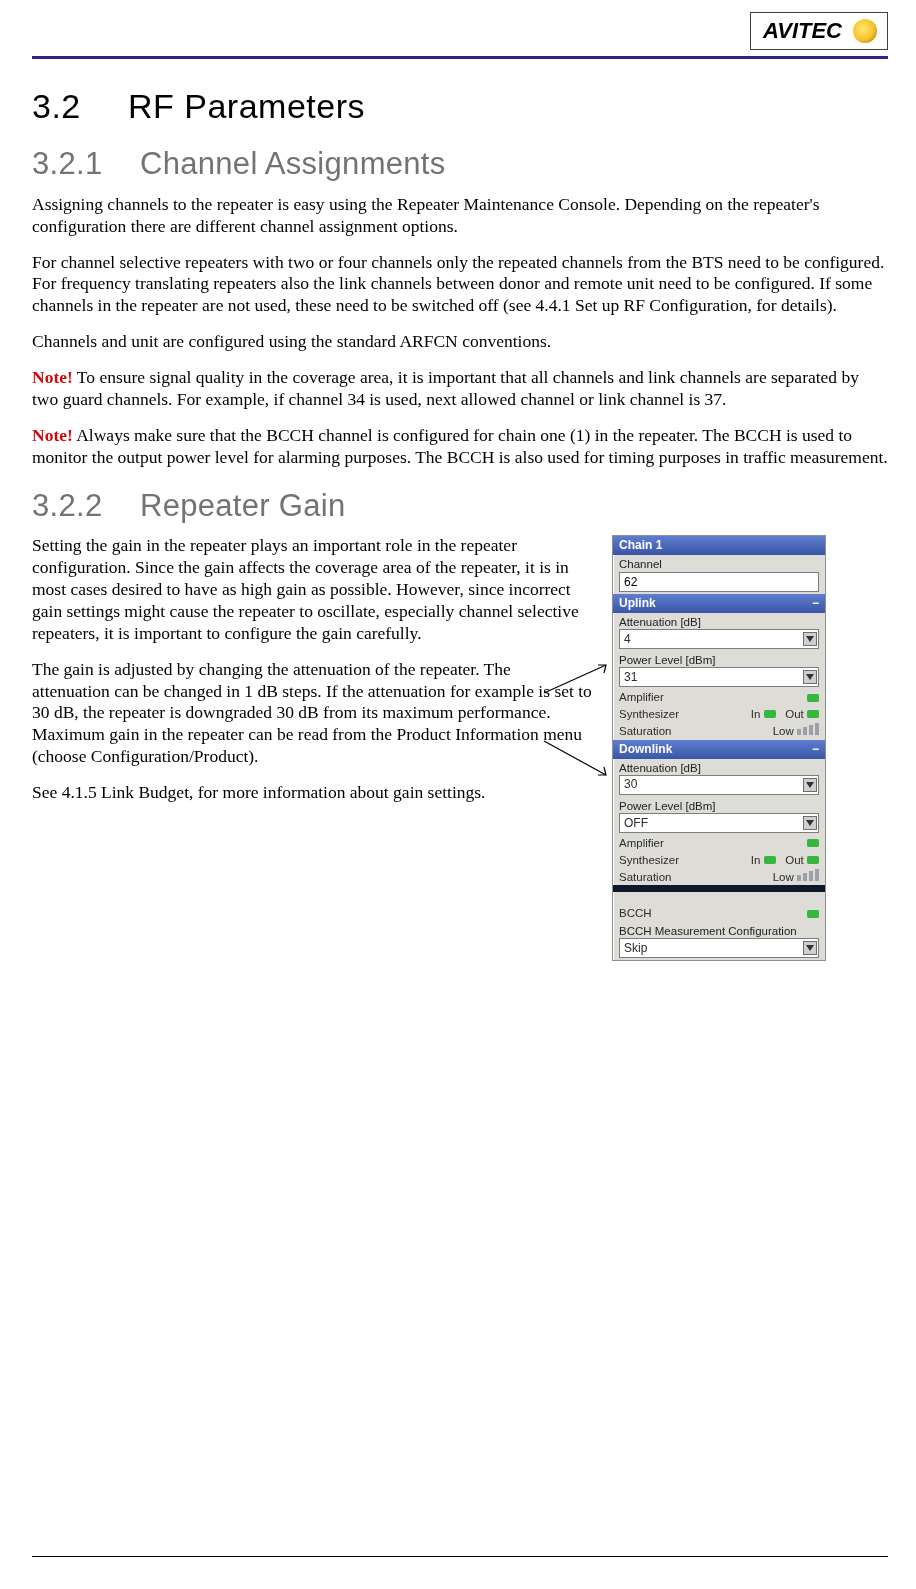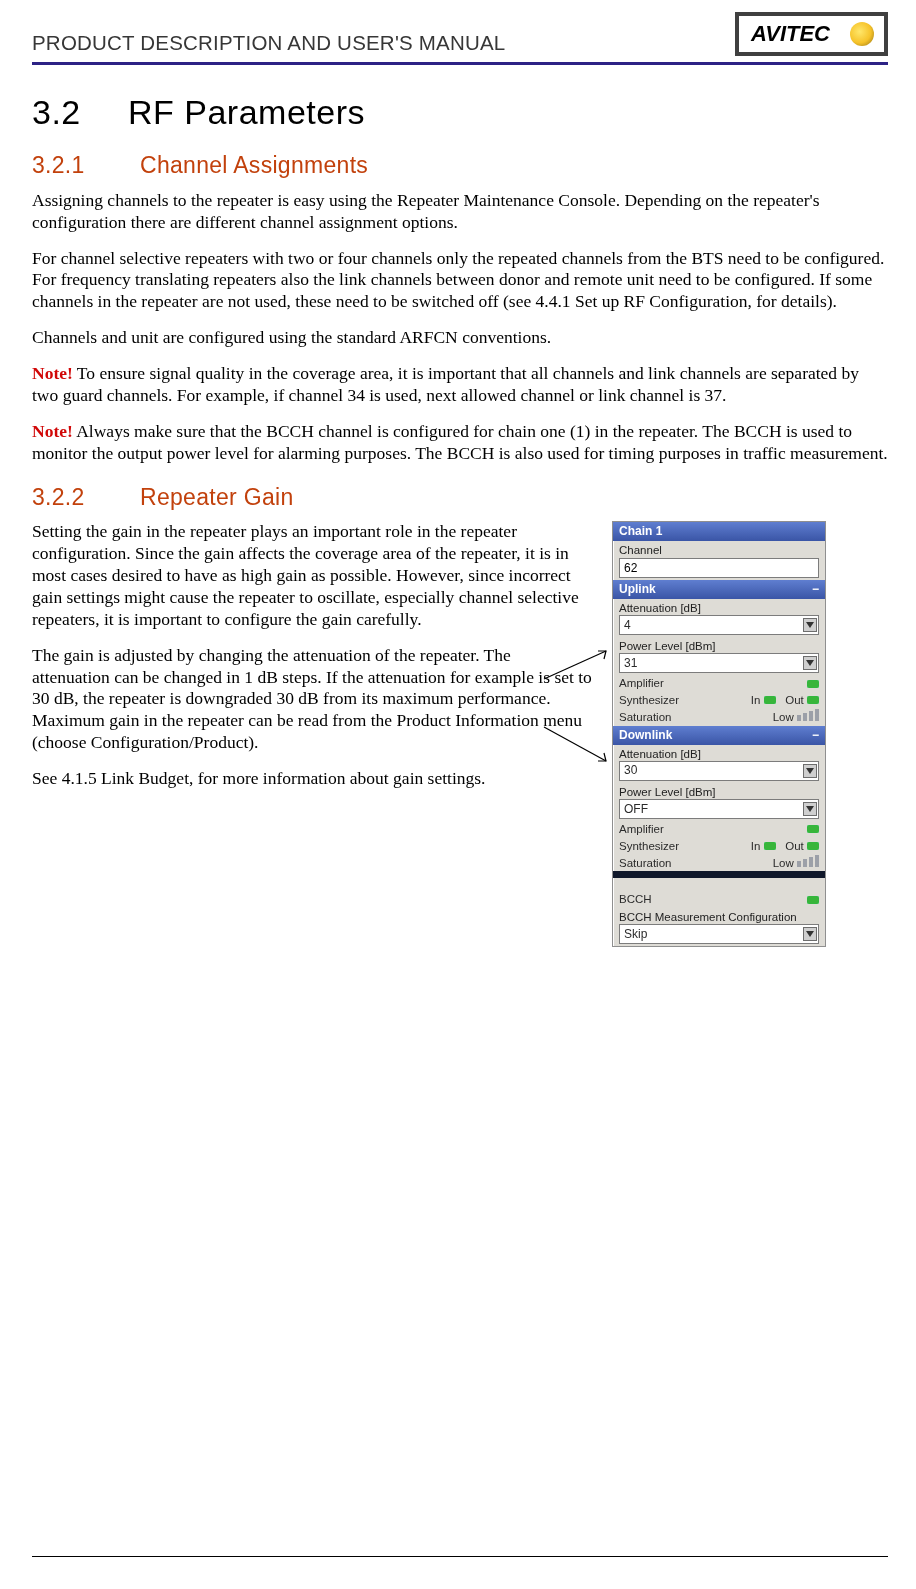--- a/index.html
+++ b/index.html
@@ -20,41 +20,41 @@
   .hdr-left { display: flex; flex-direction: column; }
   .hdr-small {
     font-family: Arial, Helvetica, sans-serif; font-size: 15px; color: #333;
     margin-bottom: 2px;
   }
   .hdr-big {
     font-family: Verdana, Arial, sans-serif; font-size: 20.5px; letter-spacing: .2px; color: #373737;
     font-weight: 400;
   }
   .logo {
-    display: inline-flex; align-items: center; gap: 20px;
+    display: inline-flex; align-items: center; gap: 11px;
     font-family: Arial, sans-serif; font-weight: 700; font-style: italic;
-    font-size: 22px; color: #000; border: 4px solid #404040; padding: 4px 10px 4px 12px;
+    font-size: 22px; color: #000; border: 1px solid #404040; padding: 4px 10px 4px 12px;
     background: #fff;
   }
   .logo .sun {
     display: inline-block; width: 24px; height: 24px; border-radius: 50%;
     background: radial-gradient(circle at 40% 40%, #ffe76b 0%, #f6c32a 55%, #8c6b12 100%);
     position: relative;
   }
   .hr-purp {
     border: none; height: 3px; background: #2d2285; margin: 6px 0 26px 0;
   }
   h1.sec {
     font-family: Verdana, Arial, sans-serif; font-weight: 400; color: #000;
     font-size: 34px; margin-bottom: 18px; letter-spacing: .5px;
   }
   h1.sec .secnum { display: inline-block; width: 96px; }
   h2.sub {
-    font-family: Verdana, Arial, sans-serif; font-weight: 400; color: #c2410c;
-    font-size: 23px; margin: 8px 0 10px 0; letter-spacing: .3px;
+    font-family: Verdana, Arial, sans-serif; font-weight: 400; color: #737373;
+    font-size: 31px; margin: 8px 0 10px 0; letter-spacing: .3px;
   }
   h2.sub .subnum { display: inline-block; width: 108px; }
   p.body { margin-bottom: 14px; text-align: left; }
   .note-red { color: #d10808; font-weight: 700; }
   .two-col { display: flex; align-items: flex-start; gap: 20px; margin-top: 2px; }
   .two-col .textcol { flex: 1; max-width: 560px; }
   .panel-wrap { position: relative; width: 270px; }
   .arrowbox { position: absolute; left: -70px; top: 128px; width: 80px; height: 110px; }
   .arrow-line { stroke: #000; stroke-width: 1.2; fill: none; }
 
@@ -102,21 +102,20 @@
     position: absolute; left: 32px; right: 28px; bottom: 26px;
   }
   .footer .thin { border: none; height: 1px; background: #000; margin-bottom: 6px; }
   .footer-row { display: flex; justify-content: space-between; font-size: 16.5px; }
 </style>
 </head>
 <body>
 
 <div class="hdr-row">
   <div class="hdr-left">
-    <div class="hdr-big">PRODUCT DESCRIPTION AND USER'S MANUAL</div>
   </div>
   <div class="logo">
     <span>AVITEC</span>
     <span class="sun"></span>
   </div>
 </div>
 <hr class="hr-purp">
 
 <h1 class="sec">
   <span class="secnum">3.2</span><span>RF Parameters</span>

